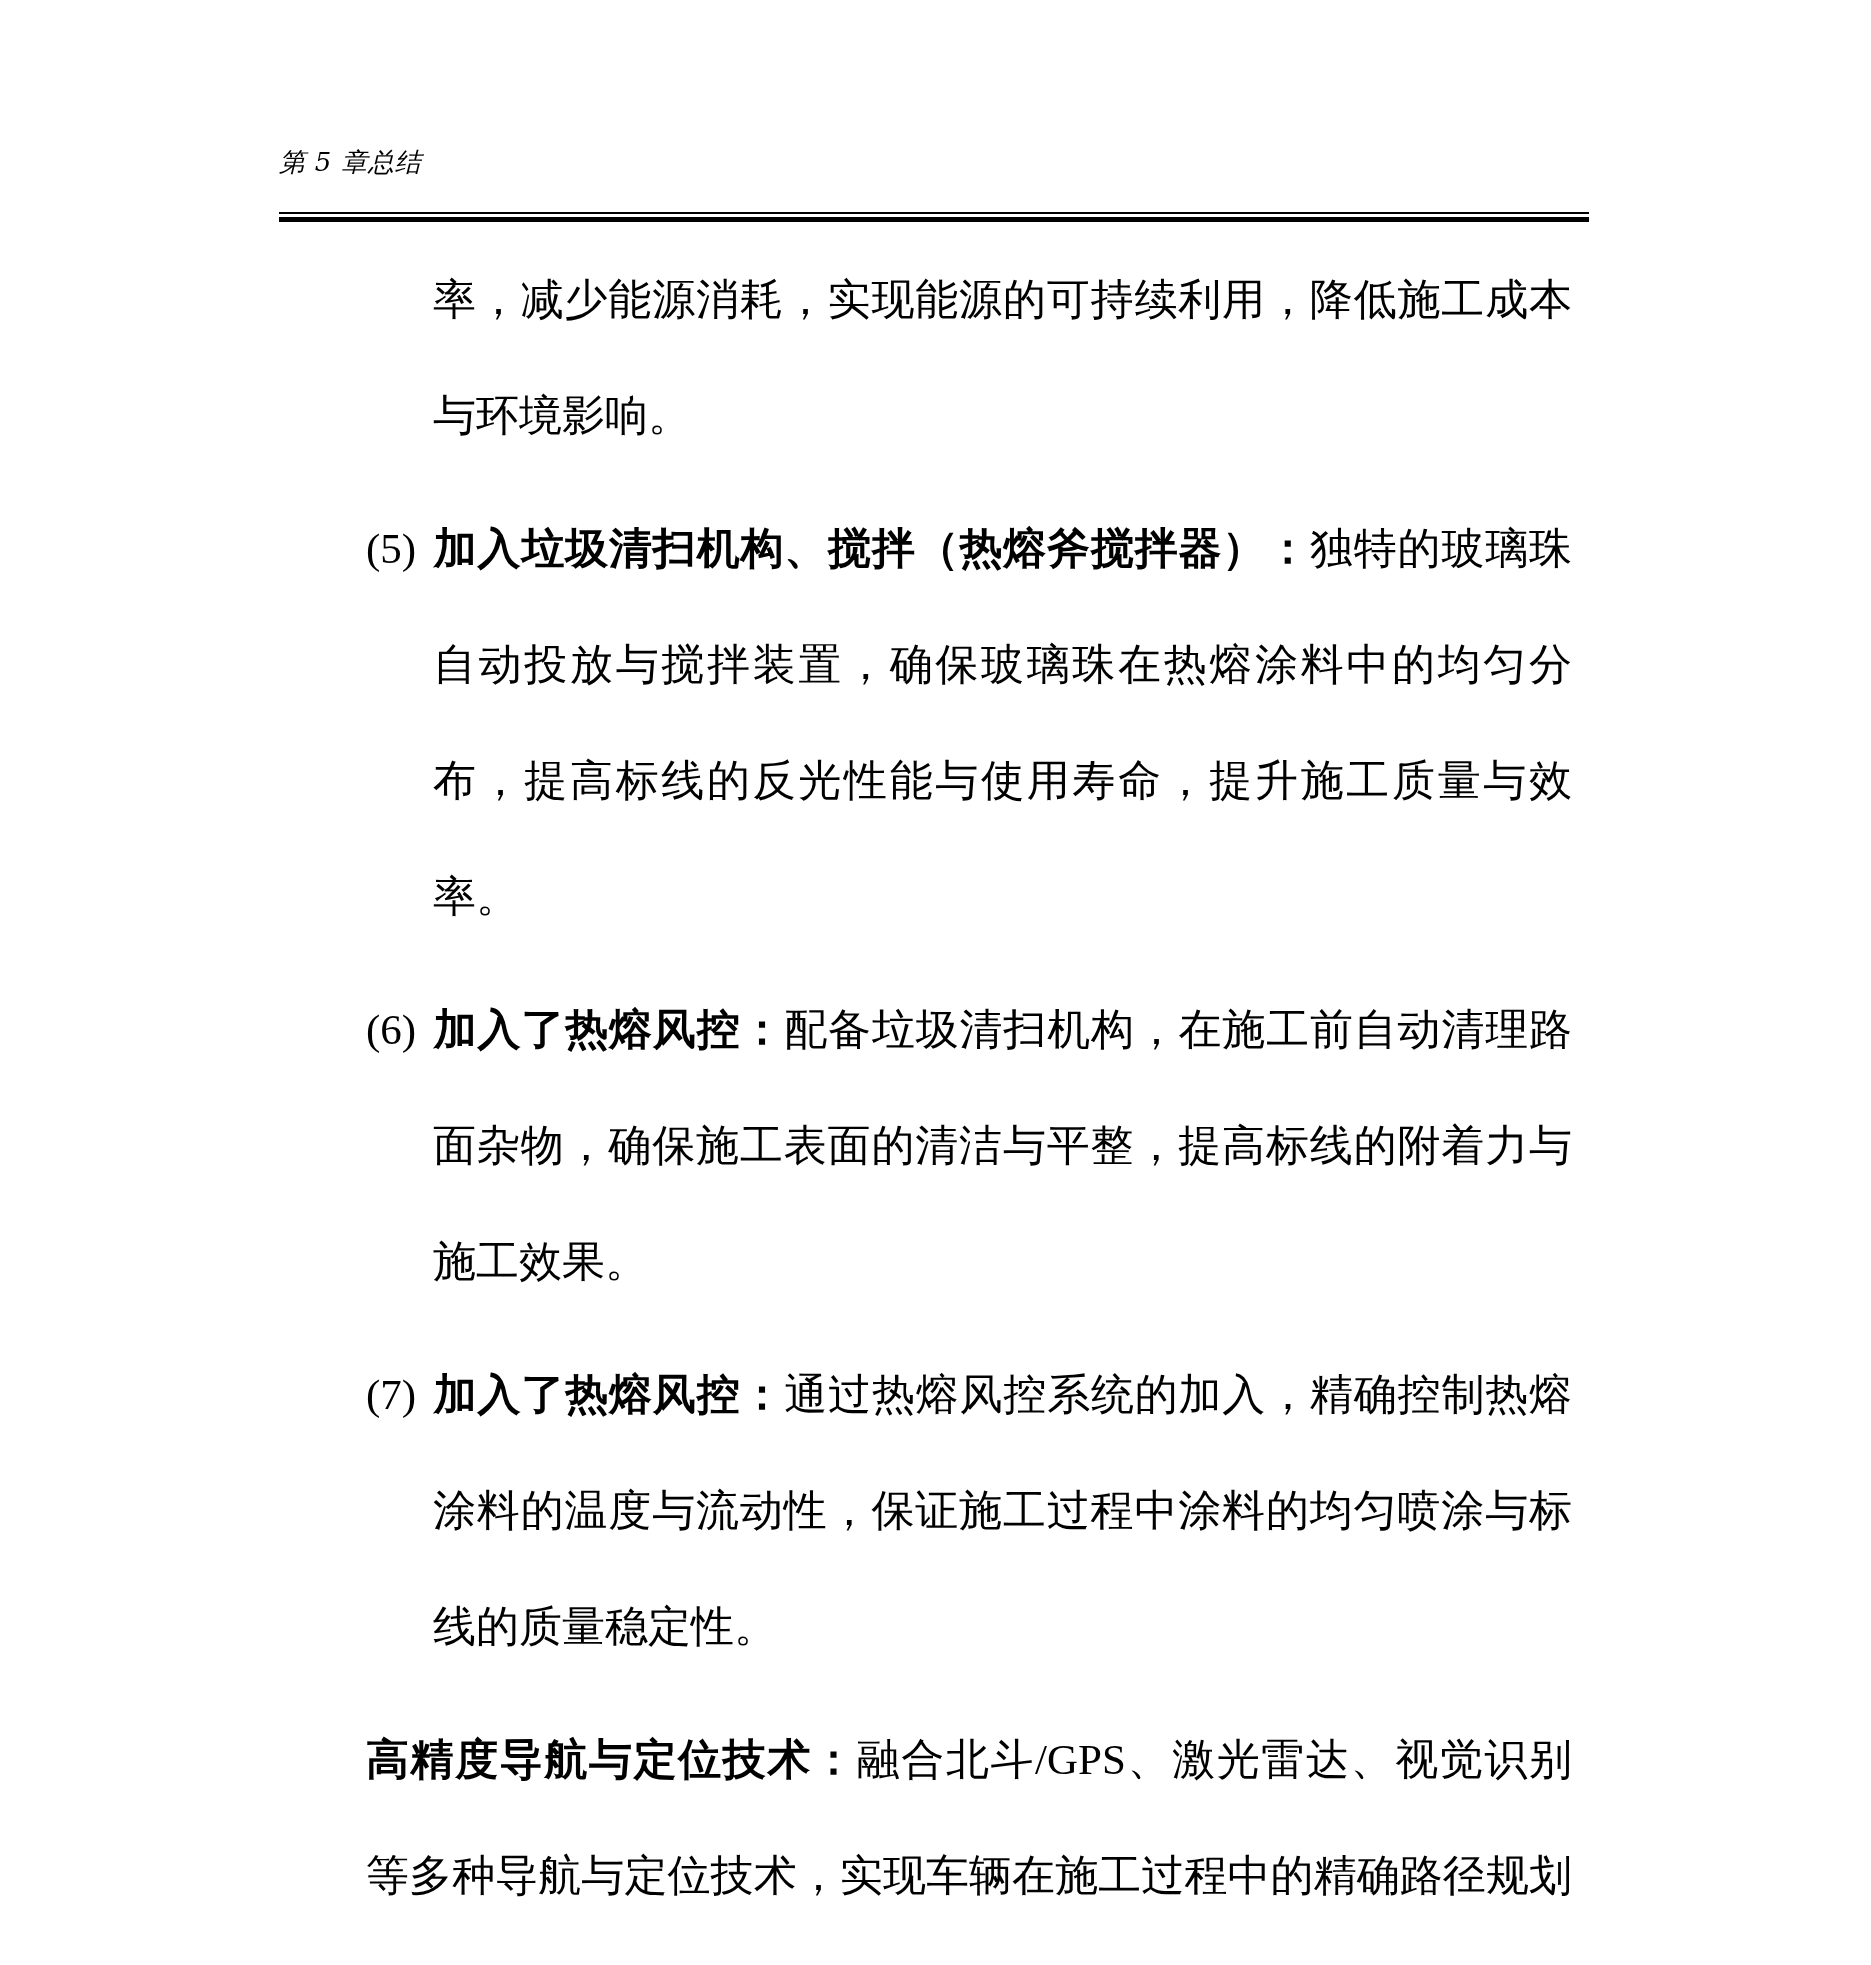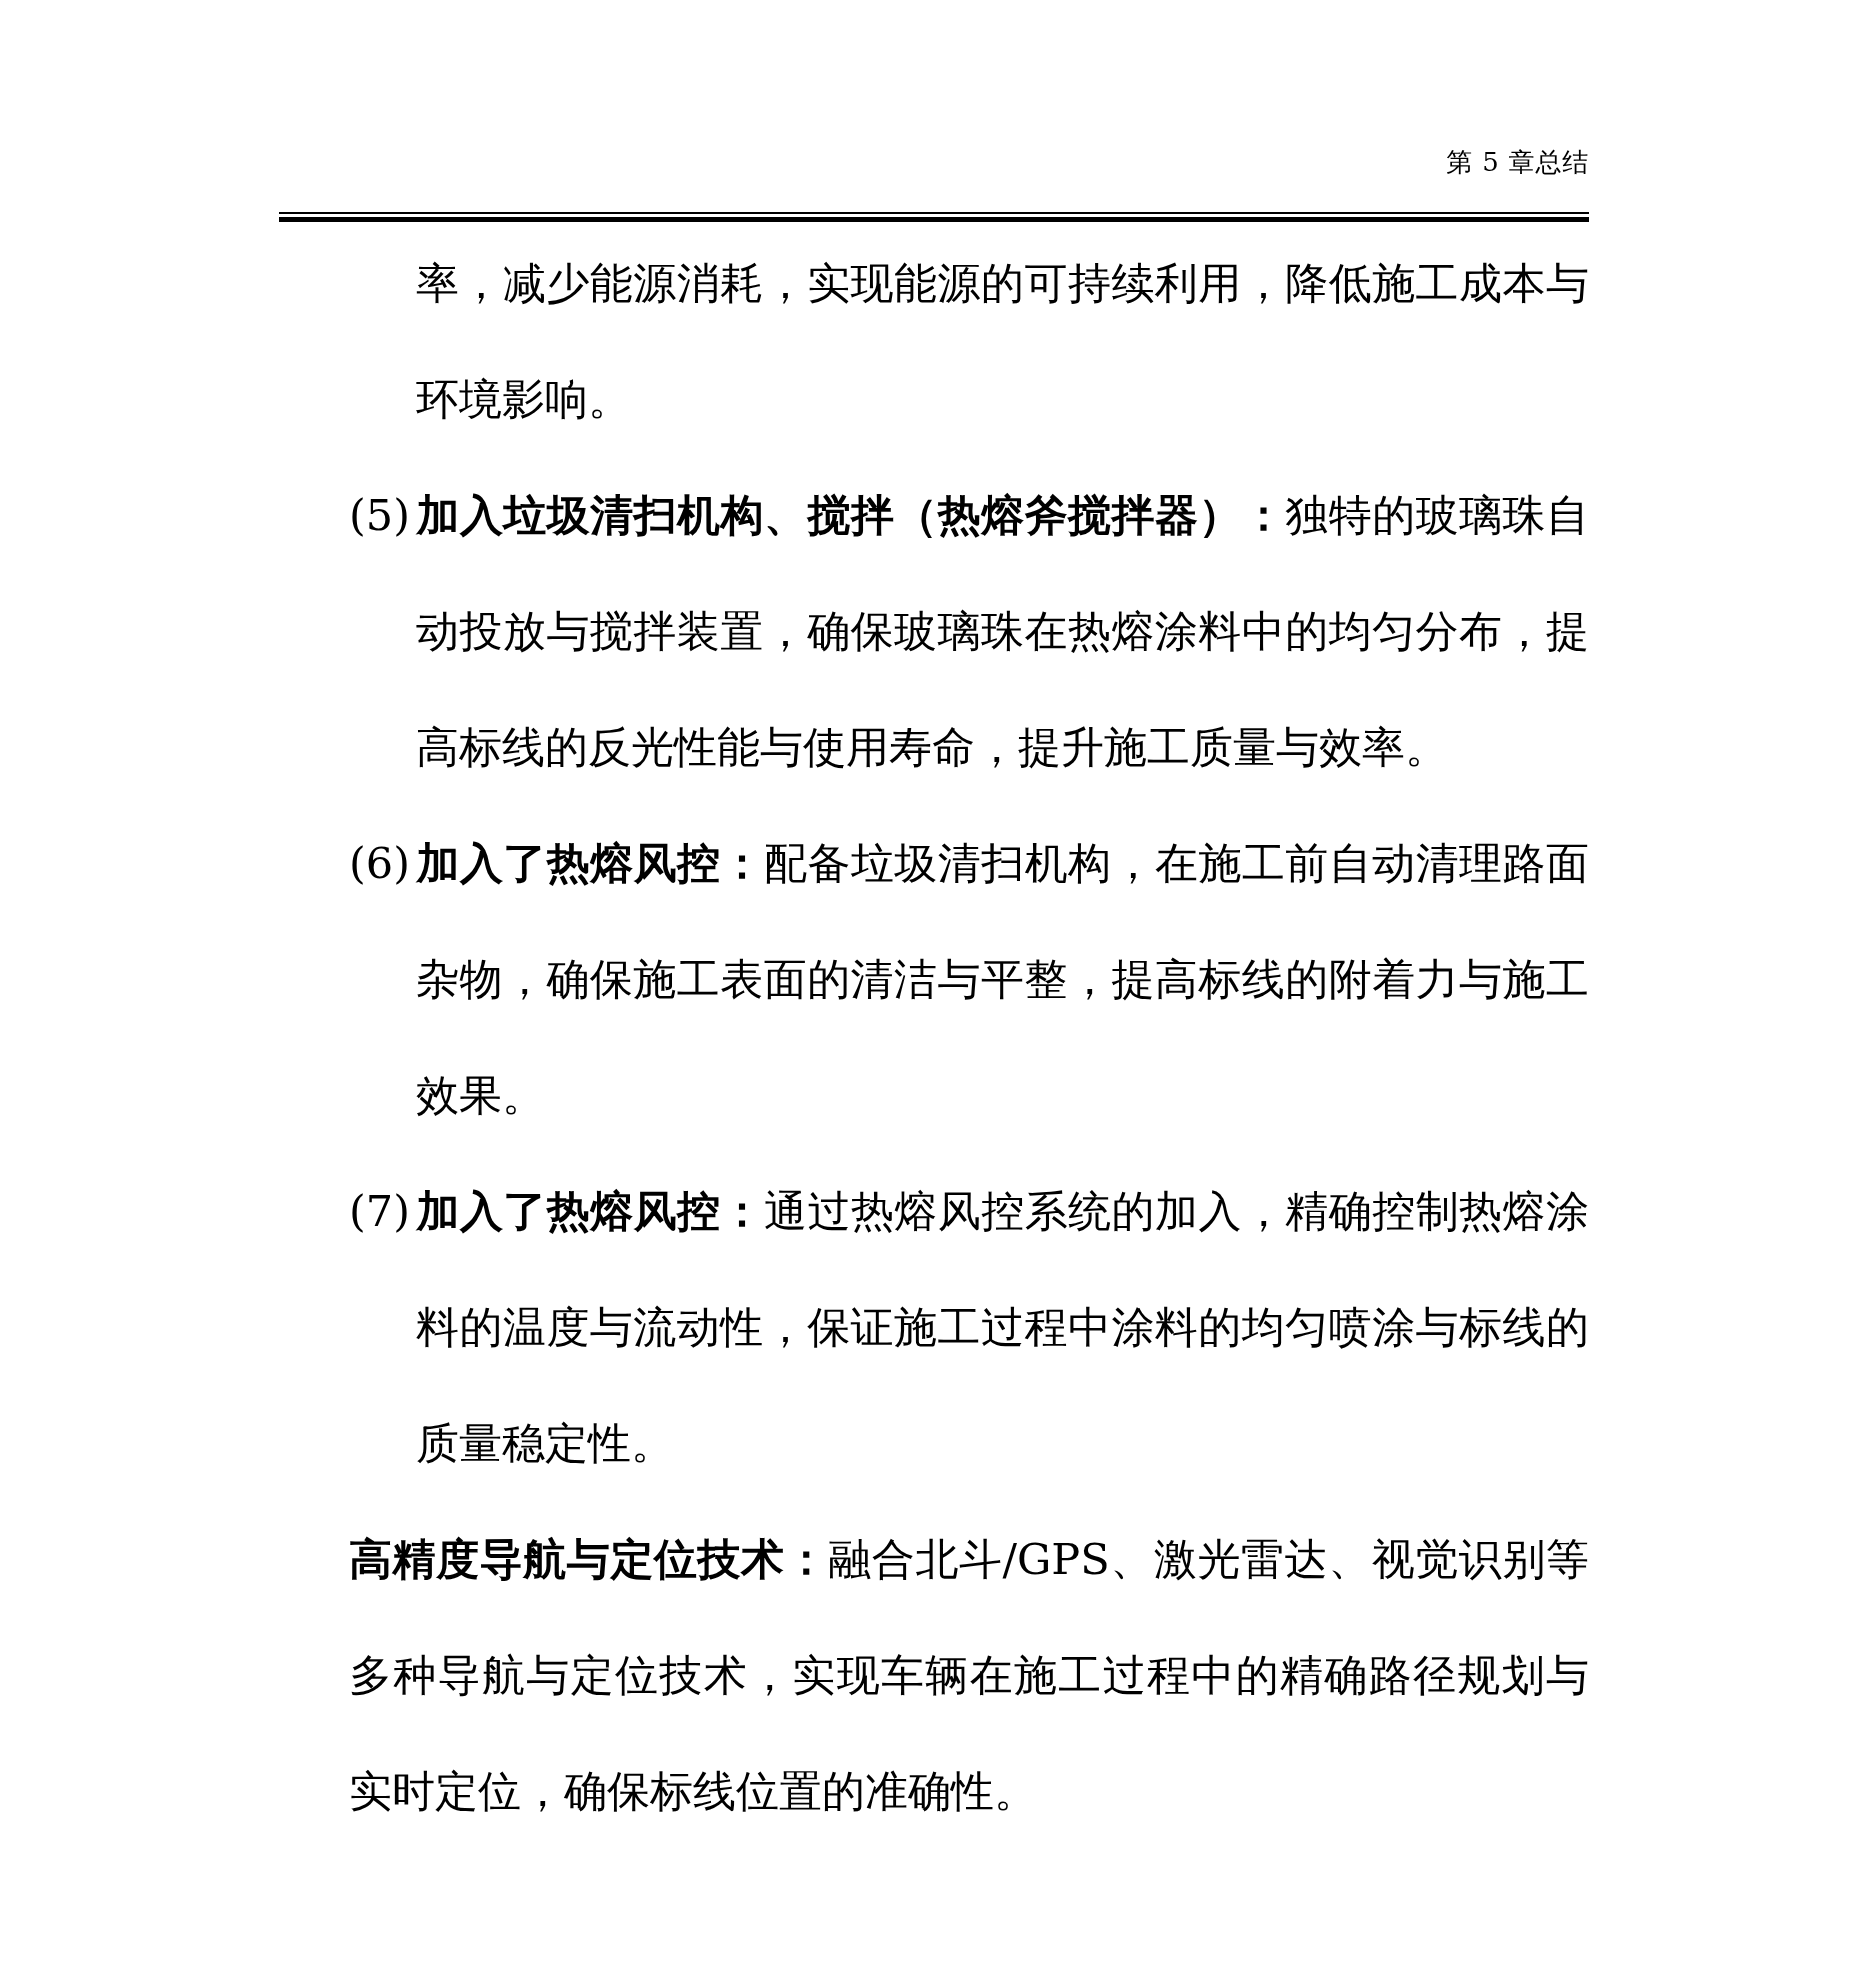--- a/index.html
+++ b/index.html
@@ -20,24 +20,25 @@
       left: 0; top: 0;
       width: 1872px;
       height: 2647px;
       background: #ffffff;
     }
     .running-header {
       position: absolute;
       left: 279px;
       width: 1310px;
       top: 145px;
-      text-align: right;
+      text-align: left;
       font-size: 26px;
       line-height: 35px;
       letter-spacing: 0.8px;
+      font-style: italic;
     }
     .rule-thin {
       position: absolute;
       left: 279px;
       width: 1310px;
       top: 212px;
       height: 2.4px;
       background: #000;
     }
     .rule-thick {
@@ -50,23 +51,24 @@
     }
     .body-text {
       position: absolute;
       left: 349px;
       width: 1240px;
       top: 225px;
       font-size: 43px;
       line-height: 116px;
     }
     .para {
-      margin: 0;
+      margin: 17px;
       text-align: justify;
       text-justify: inter-character;
+      font-family: Liberation Serif, serif;
     }
     .para.hang {
       padding-left: 67px;
       text-indent: -67px;
     }
     .para.cont {
       padding-left: 67px;
     }
     .bold {
       font-weight: bold;

